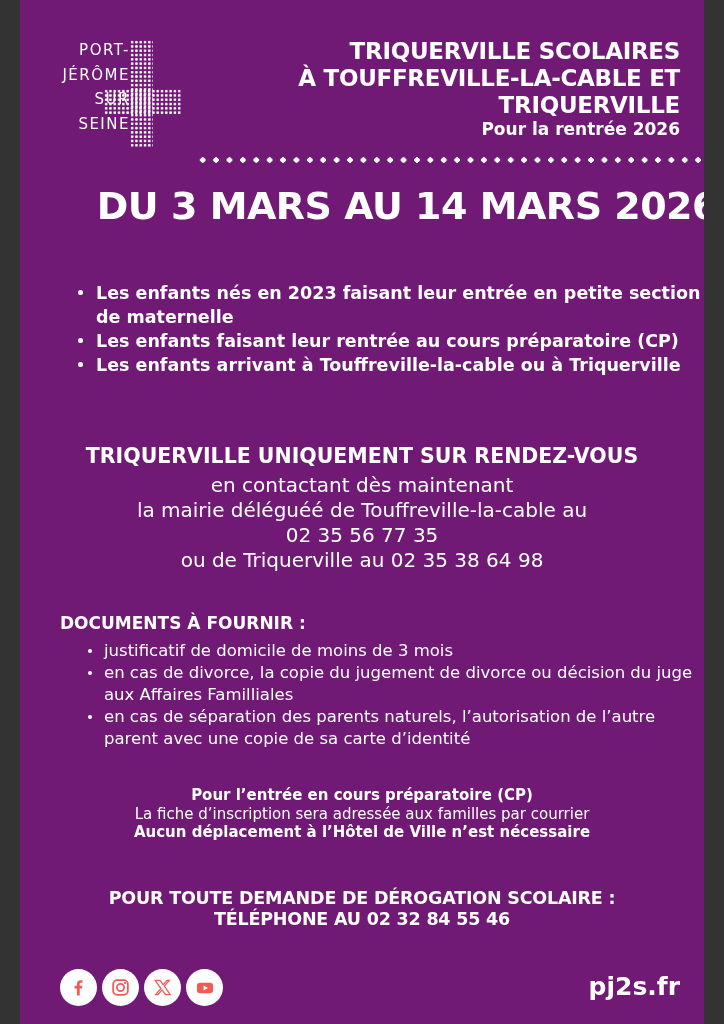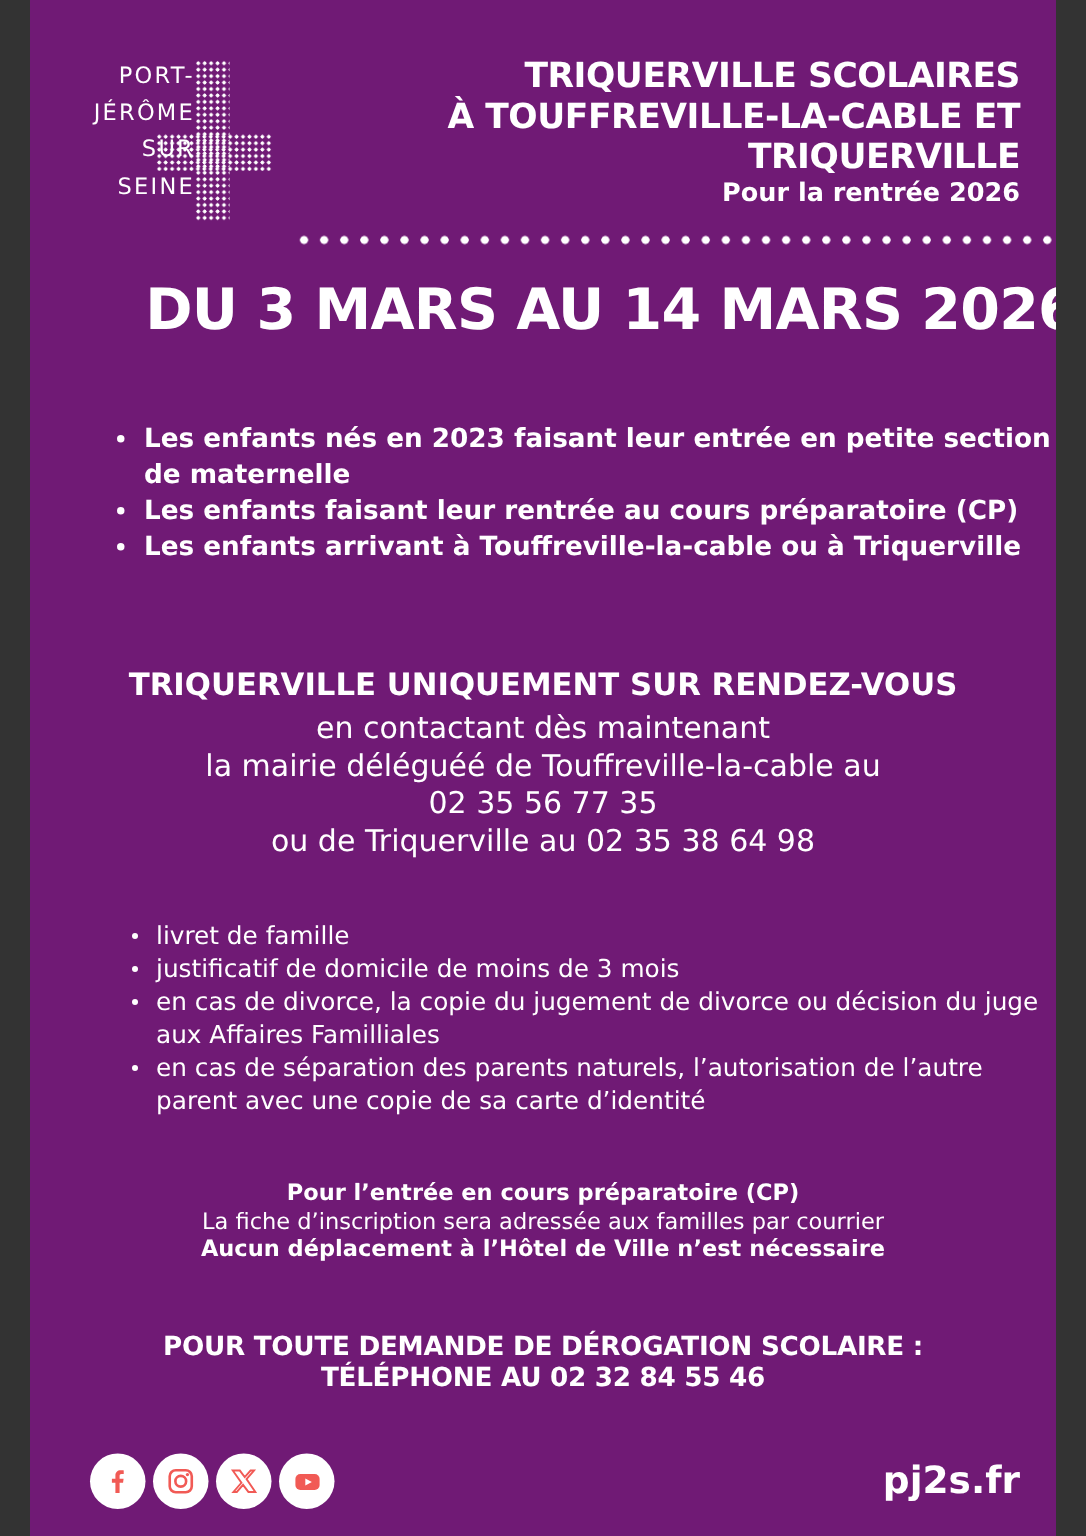--- a/index.html
+++ b/index.html
@@ -138,25 +138,22 @@
 
   <section class="appointment">
     <div class="appointment-heading">TRIQUERVILLE UNIQUEMENT SUR RENDEZ-VOUS</div>
     <div class="appointment-line">en contactant dès maintenant</div>
     <div class="appointment-line">la mairie déléguéé de Touffreville-la-cable au</div>
     <div class="appointment-line">02 35 56 77 35</div>
     <div class="appointment-line">ou de Triquerville au 02 35 38 64 98</div>
   </section>
 
   <section class="documents">
+    <div class="documents-heading">DOCUMENTS À FOURNIR :</div>
     <ul>
-      <li>
-        <span class="bullet"></span>
-        <span>livret de famille</span>
-      </li>
       <li>
         <span class="bullet"></span>
         <span>justificatif de domicile de moins de 3 mois</span>
       </li>
       <li>
         <span class="bullet"></span>
         <span>en cas de divorce, la copie du jugement de divorce ou décision du juge aux Affaires Familliales</span>
       </li>
       <li>
         <span class="bullet"></span>

